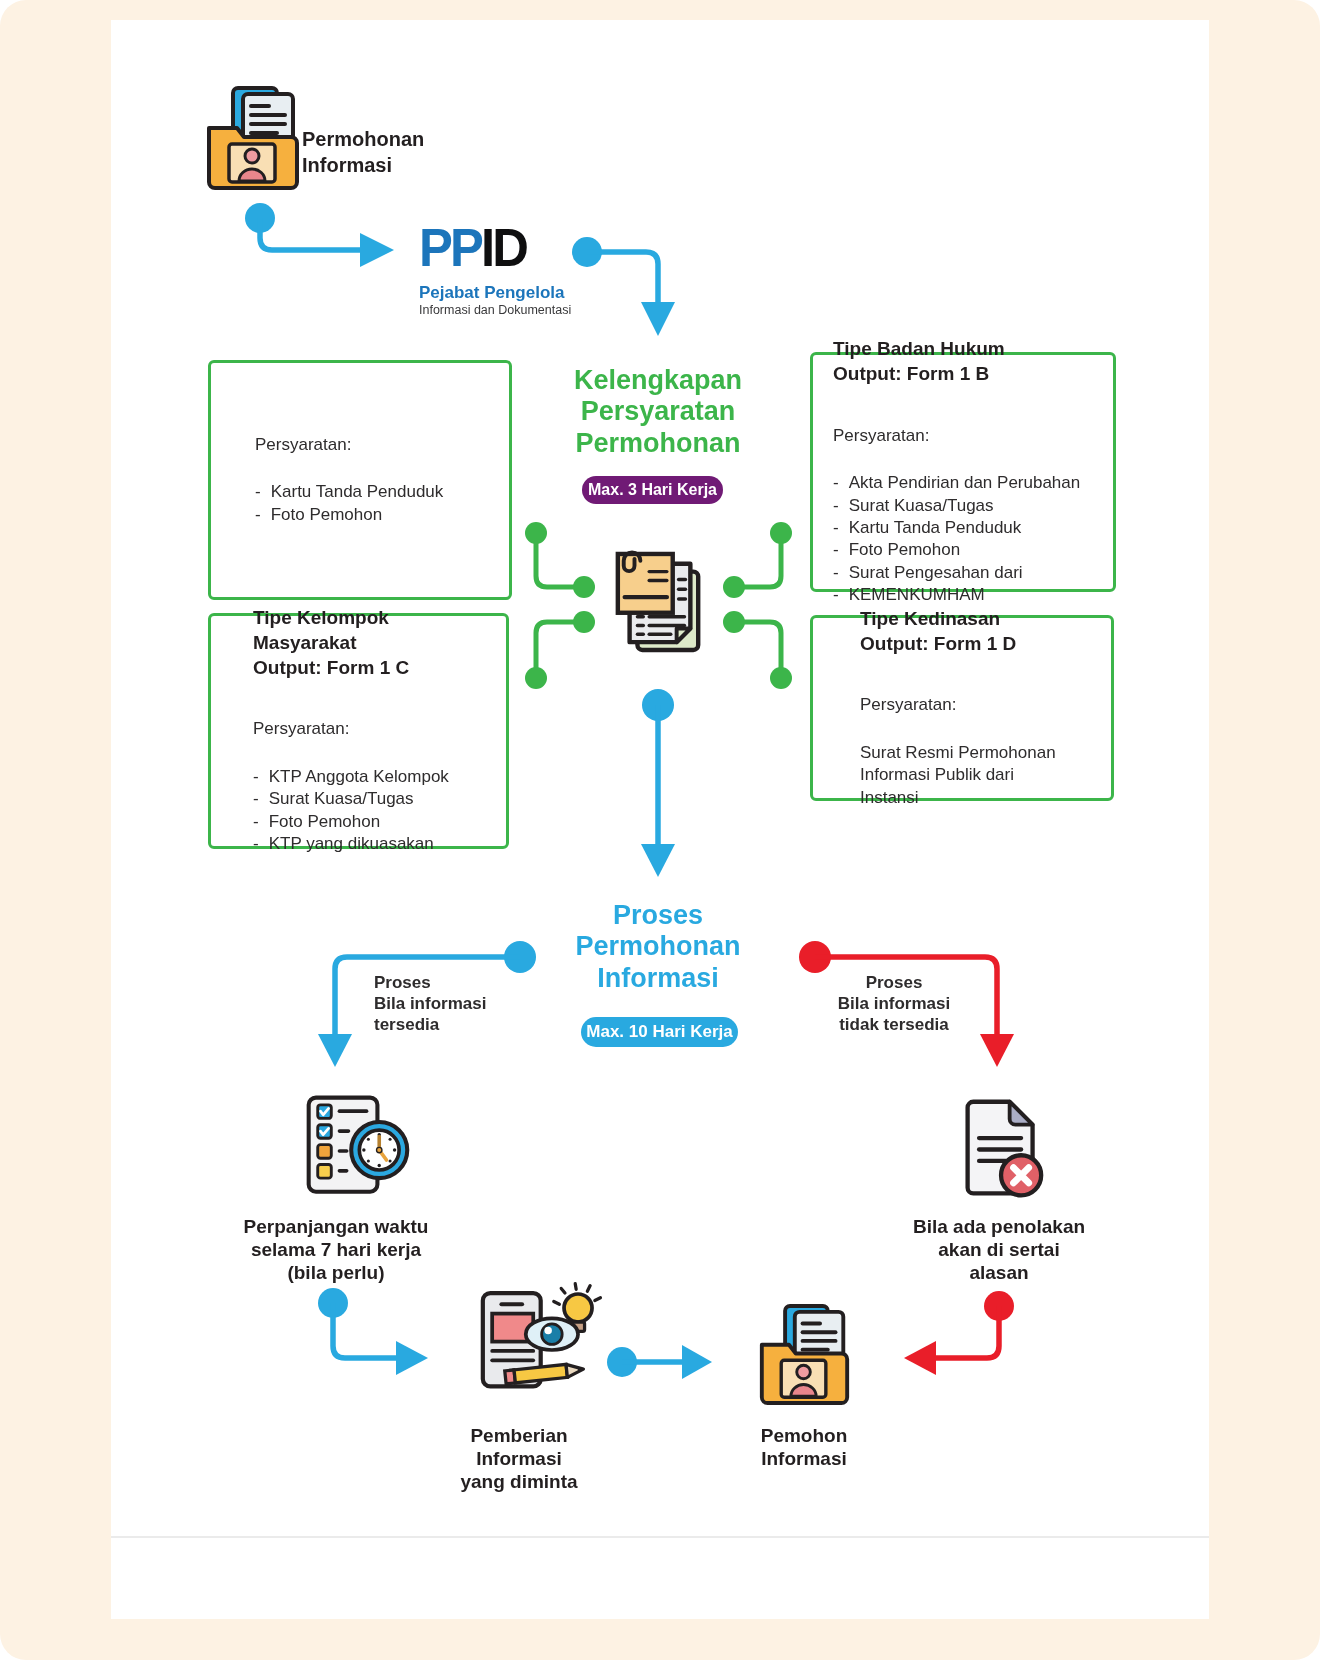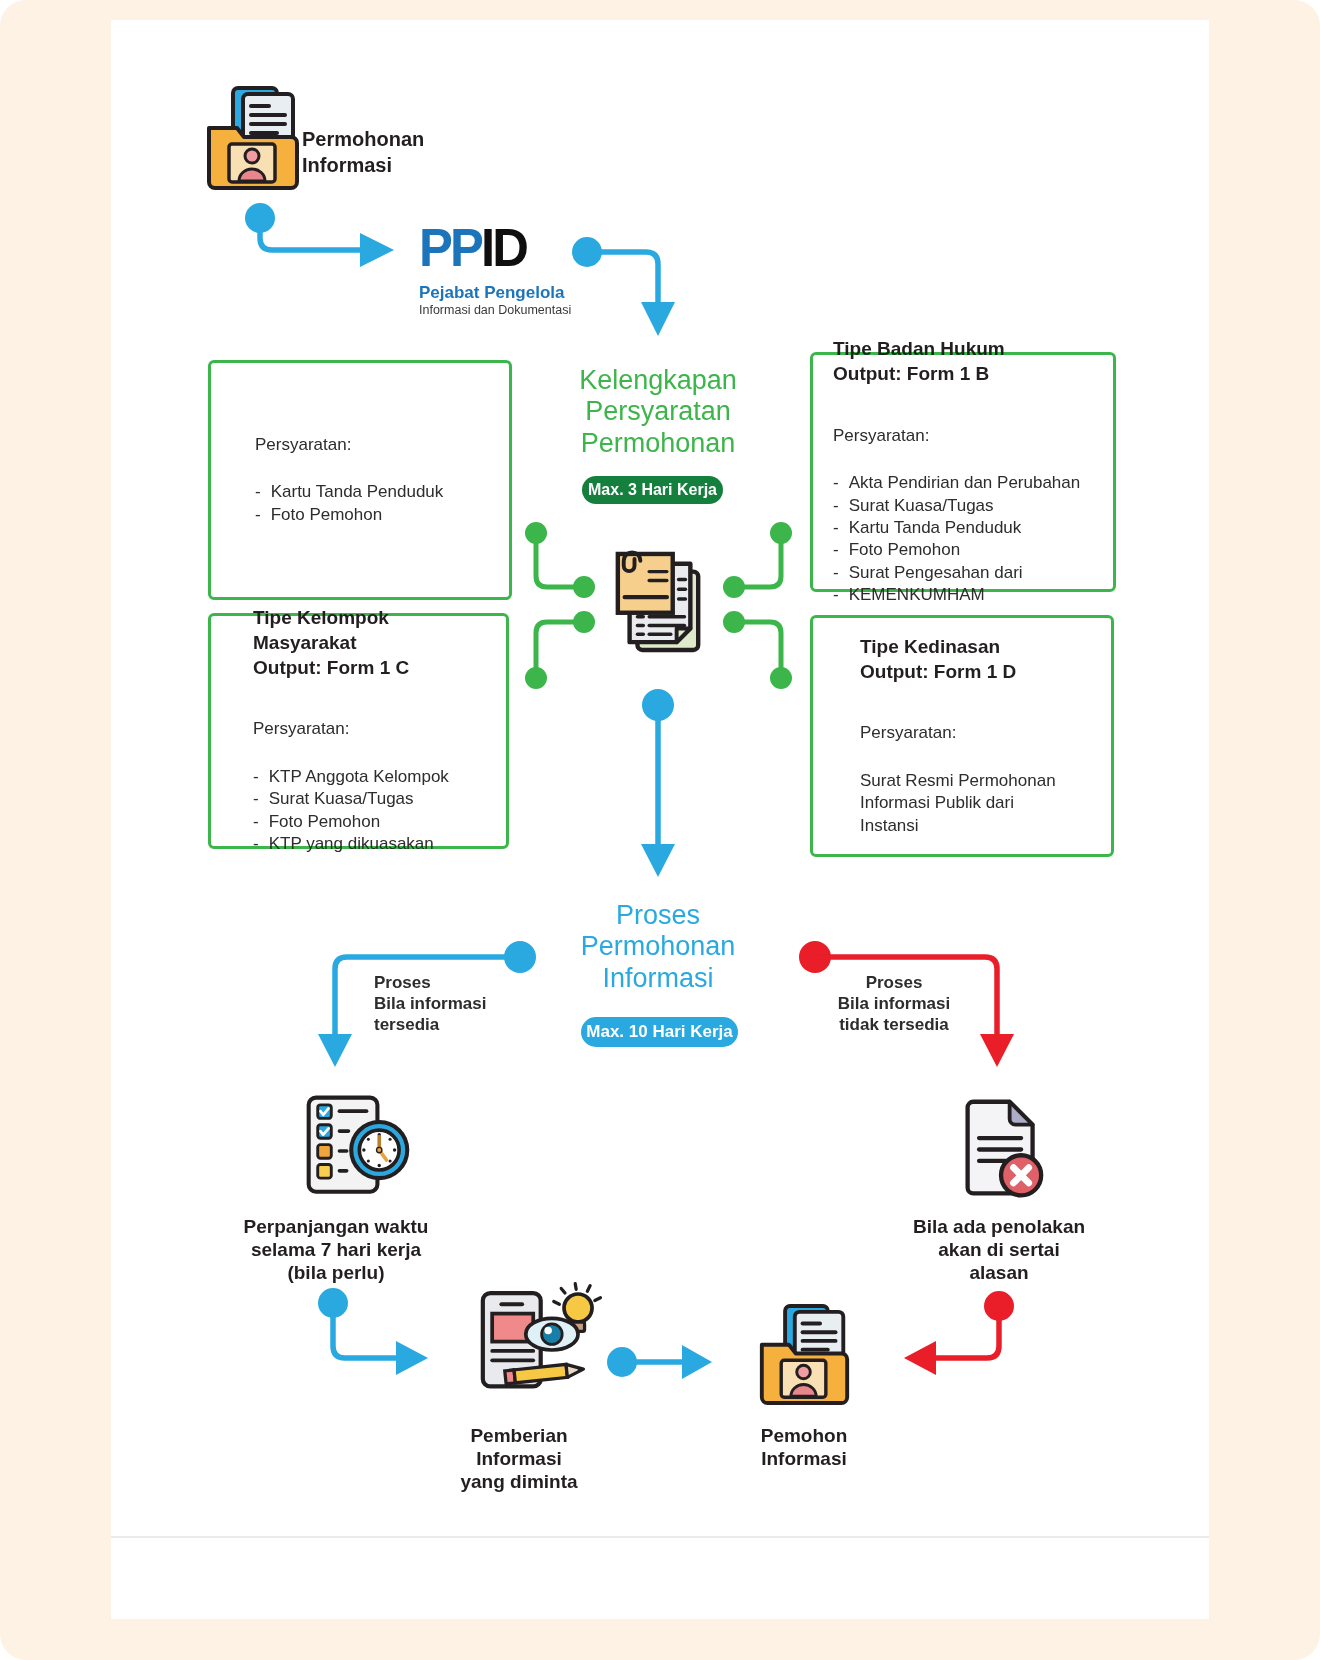--- a/index.html
+++ b/index.html
@@ -5,42 +5,42 @@
   html,body{margin:0;padding:0;background:#fff;}
   .page{position:relative;width:1320px;height:1660px;background:#FDF2E3;
         font-family:"Liberation Sans",sans-serif;overflow:hidden;border-radius:26px;}
   .card{position:absolute;left:111px;top:20px;width:1098px;height:1599px;background:#FFFFFF;}
   .overlay{position:absolute;left:0;top:0;width:1320px;height:1660px;pointer-events:none;}
   .abs{position:absolute;}
   .blk span{display:block;}
 
   
   .label-permohonan{left:302px;top:126px;font-size:20px;font-weight:bold;color:#231F20;line-height:1.3;}
-  .stage-title{width:320px;text-align:center;font-weight:normal;font-size:27px;line-height:1.16;}
+  .stage-title{width:320px;text-align:center;font-weight:bold;font-size:27px;line-height:1.16;}
   .stage1-title{left:498px;top:365px;color:#3CB54A;}
   .stage2-title{left:498px;top:900px;color:#29A9E0;}
   .badge{display:flex;align-items:center;justify-content:center;color:#fff;font-weight:bold;border-radius:999px;}
-  .stage1-badge{left:582px;top:476px;width:141px;height:28px;background:#15803d;font-size:16px;}
+  .stage1-badge{left:582px;top:476px;width:141px;height:28px;background:#701a75;font-size:16px;}
   .stage2-badge{left:581px;top:1017px;width:157px;height:30px;background:#29A9E0;font-size:17px;}
 
   
   .ppid-logo{left:419px;top:220px;}
   .ppid-word{font-size:54px;font-weight:bold;letter-spacing:-3px;line-height:1;transform:scaleX(.94);transform-origin:left;}
   .ppid-word .pp{color:#1C75BB;}
   .ppid-word .id{color:#0F0F10;}
   .ppid-sub1{font-size:17px;font-weight:bold;color:#1C75BB;margin-top:9px;}
   .ppid-sub2{font-size:12.5px;color:#39393B;margin-top:0;}
 
   
   .tbox{background:#fff;border:3.5px solid #3CB54A;border-radius:6px;box-sizing:border-box;
         display:flex;flex-direction:column;justify-content:center;color:#2E2C2D;gap:25px;}
   .box-a{left:208px;top:360px;width:304px;height:240px;padding-left:44px;padding-right:8px;}
   .box-b{left:810px;top:352px;width:306px;height:240px;padding-left:20px;padding-right:6px;}
   .box-c{left:208px;top:613px;width:301px;height:236px;padding-left:42px;padding-right:8px;}
-  .box-d{left:810px;top:615px;width:304px;height:242px;padding-left:47px;padding-right:8px;}
+  .box-d{left:810px;top:615px;width:304px;height:186px;padding-left:47px;padding-right:8px;}
   .tbox-title{font-weight:bold;font-size:19px;line-height:1.3;color:#231F20;margin-bottom:13px;}
   .tbox-title span{display:block;}
   .tbox-req{font-size:17px;line-height:1.32;}
   .tbox-list{list-style:none;margin:0;padding:0;font-size:17px;line-height:1.32;}
   .tbox-list li{display:flex;gap:10px;}
   .tbox-plain span{display:block;font-size:17px;line-height:1.32;}
 
   
   .label-branch-left{left:374px;top:973px;font-size:17px;font-weight:bold;color:#2E2C2D;line-height:1.23;}
   .label-branch-right{left:818px;top:973px;width:152px;text-align:center;font-size:17px;font-weight:bold;color:#2E2C2D;line-height:1.23;}

